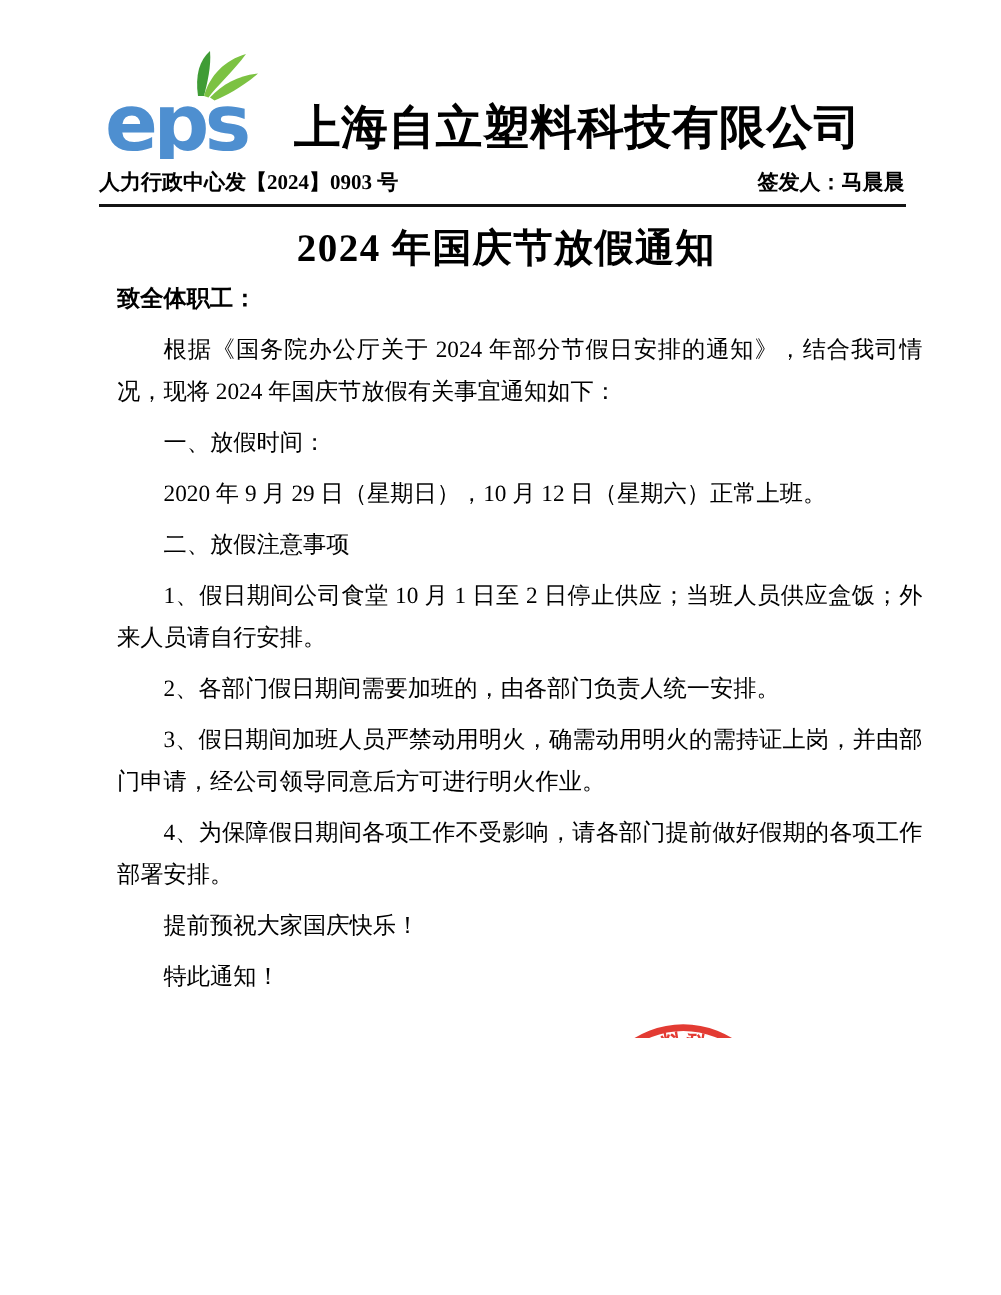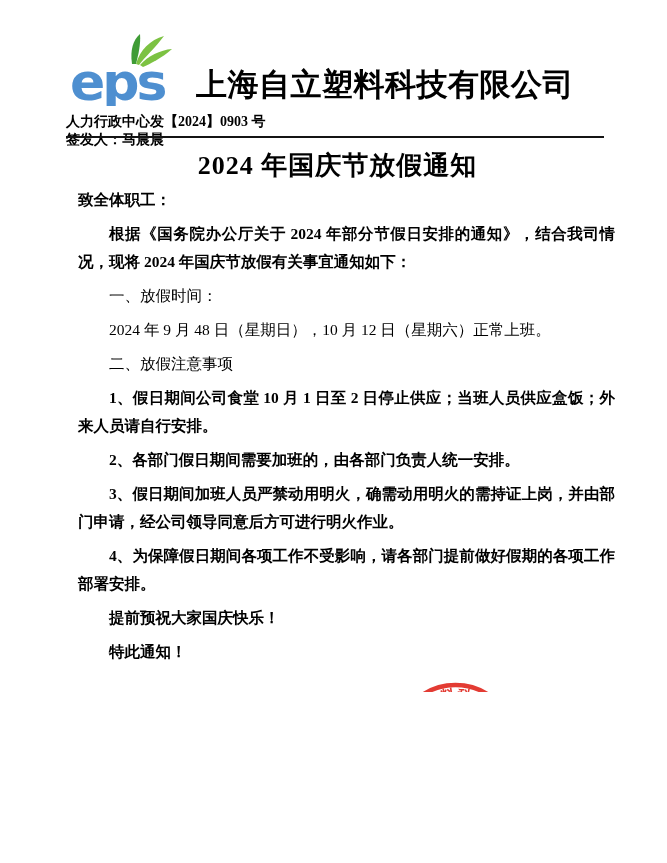--- a/index.html
+++ b/index.html
@@ -14,37 +14,37 @@
   
   .logo{position:absolute;left:70px;top:34px;width:132px;height:72px;}
   .company-name{
     position:absolute;left:196px;top:64px;width:420px;
     font-size:31px;font-weight:bold;letter-spacing:0.5px;
     white-space:nowrap;margin:0;
   }
   .doc-line{
     position:absolute;left:66px;top:113px;width:537px;
     display:flex;justify-content:space-between;
-    font-size:14px;font-weight:bold;flex-direction:column;
+    font-size:14px;font-weight:bold;
   }
   .rule{position:absolute;left:66px;top:136px;width:538px;height:2px;background:#141414;}
   
   .title{
     position:absolute;left:0;top:144px;width:667px;
     text-align:center;font-size:26px;font-weight:bold;margin:4px;
     letter-spacing:1px;
   }
   
   .body{
     position:absolute;left:78px;top:186px;width:537px;
     font-size:15.5px;line-height:28px;text-align:justify;
   }
   .body p{margin:0 0 6px 0;}
   .salutation{font-weight:bold;text-indent:0;}
-  .para{text-indent:2em;font-weight:bold;}
+  .para{text-indent:2em;}
   .para.bold{font-weight:normal;}
   
   .signature{
     position:absolute;left:330px;top:694px;width:250px;
     text-align:center;font-size:16.5px;line-height:22px;
   }
   .signature .sig-dept{margin-top:10px;}
   .signature .sig-date{margin-top:21px;white-space:nowrap;}
   
   .stamp{
@@ -77,21 +77,21 @@
   </div>
   <div class="rule"></div>
 
   <h2 class="title">2024 年国庆节放假通知</h2>
 
   <div class="body">
     <p class="salutation">致全体职工：</p>
     <div>
         <p class="para">根据《国务院办公厅关于 2024 年部分节假日安排的通知》，结合我司情况，现将 2024 年国庆节放假有关事宜通知如下：</p>
         <p class="para bold">一、放假时间：</p>
-        <p class="para bold">2024 年 9 月 48 日（星期日），10 月 12 日（星期六）正常上班。</p>
+        <p class="para bold">2020 年 9 月 29 日（星期日），10 月 12 日（星期六）正常上班。</p>
         <p class="para bold">二、放假注意事项</p>
         <p class="para">1、假日期间公司食堂 10 月 1 日至 2 日停止供应；当班人员供应盒饭；外来人员请自行安排。</p>
         <p class="para">2、各部门假日期间需要加班的，由各部门负责人统一安排。</p>
         <p class="para">3、假日期间加班人员严禁动用明火，确需动用明火的需持证上岗，并由部门申请，经公司领导同意后方可进行明火作业。</p>
         <p class="para">4、为保障假日期间各项工作不受影响，请各部门提前做好假期的各项工作部署安排。</p>
         <p class="para">提前预祝大家国庆快乐！</p>
         <p class="para">特此通知！</p>
       </div>
   </div>
 

